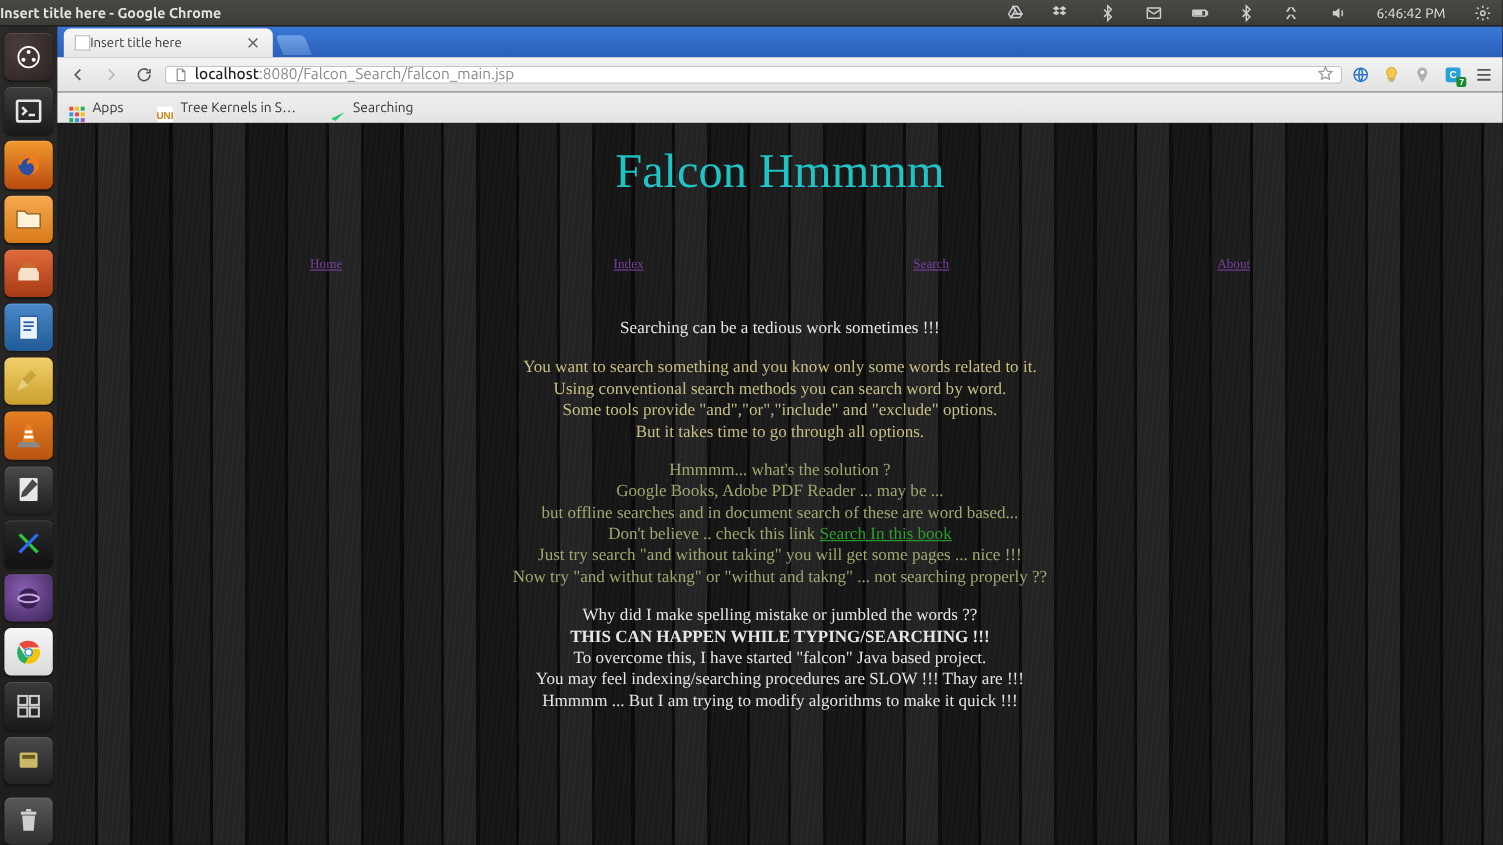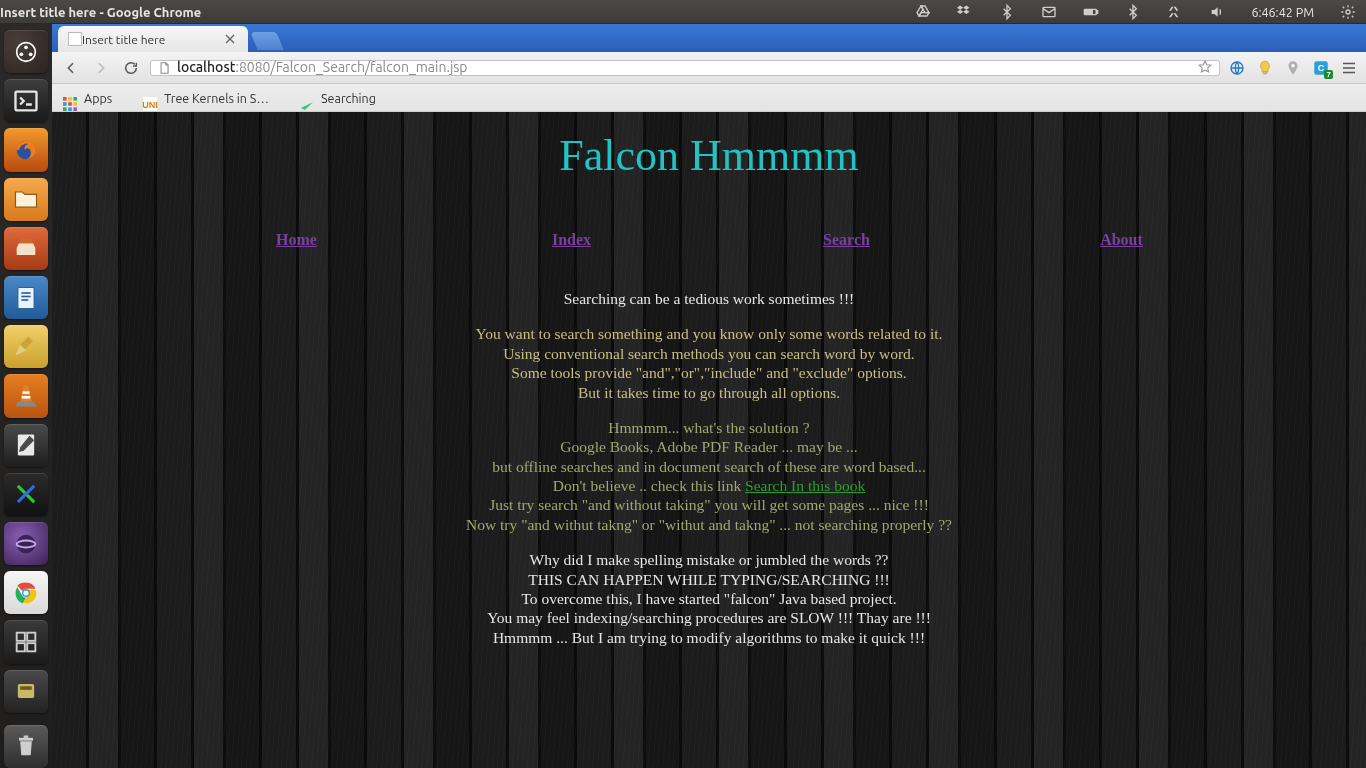--- a/index.html
+++ b/index.html
@@ -94,28 +94,28 @@
         #161616 69px, #161616 102px,
         #0a0a0a 102px, #0a0a0a 105px),
       linear-gradient(#161616, #0e0e0e);
     color: #ddd;
     font-family: Georgia, "Times New Roman", serif;
   }
   .page-wrap { width: 100%; text-align: center; }
   .page-title { color: #20c4c4; font-size: 44px; font-weight: 400; padding-top: 18px; }
   .nav-row { margin-top: 50px; display: flex; justify-content: center; }
   .nav-row .cell { flex: 1; text-align: center; }
-  .nav-row a { color: #7a3fa0; text-decoration: underline; font-size: 16px; font-weight: bold; }
+  .nav-row a { color: #7a3fa0; text-decoration: underline; font-size: 12px; font-weight: normal; }
   .content { margin-top: 40px; font-size: 15.5px; line-height: 1.25; }
   .content .white { color: #e6e6e6; }
   .content .khaki { color: #c9bf85; }
   .content .olive { color: #a0a870; }
   .content a.inline { color: #2e9f2e; text-decoration: underline; }
   .content .spacer-para { height: 16px; }
-  .content strong { font-weight: normal; }
+  .content strong { font-weight: bold; }
 </style>
 </head>
 <body>
 
 <div class="top-panel">
   <span class="wintitle">Insert title here - Google Chrome</span>
   <span class="spacer"></span>
   <div class="top-indicators">
     <span class="ind-icon">
         <svg viewBox="0 0 24 24" fill="none" stroke="#ddd" stroke-width="2">

